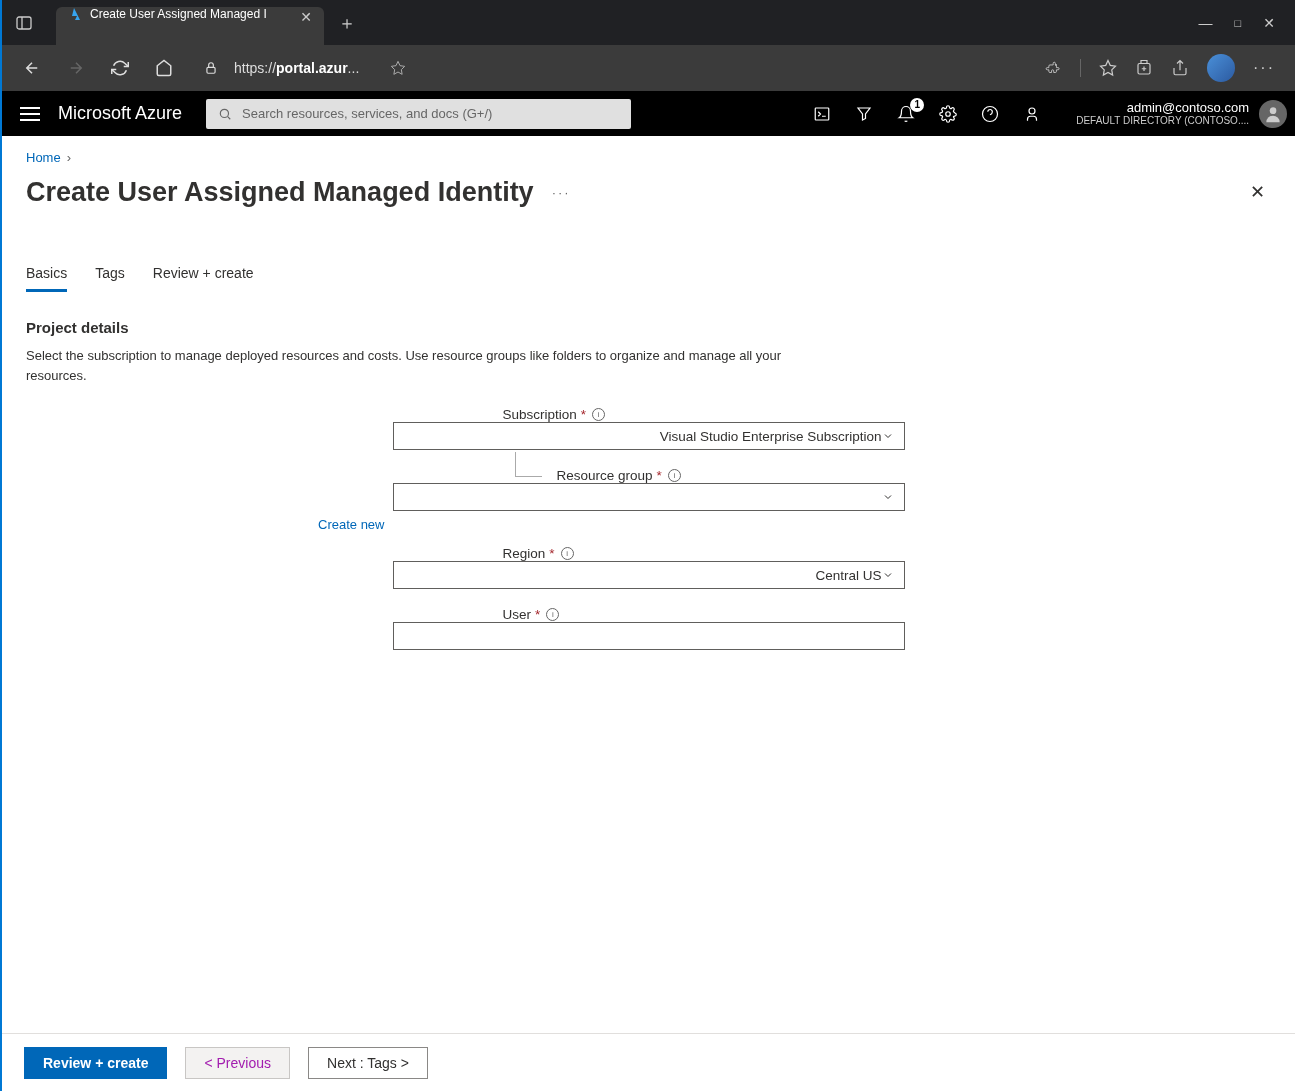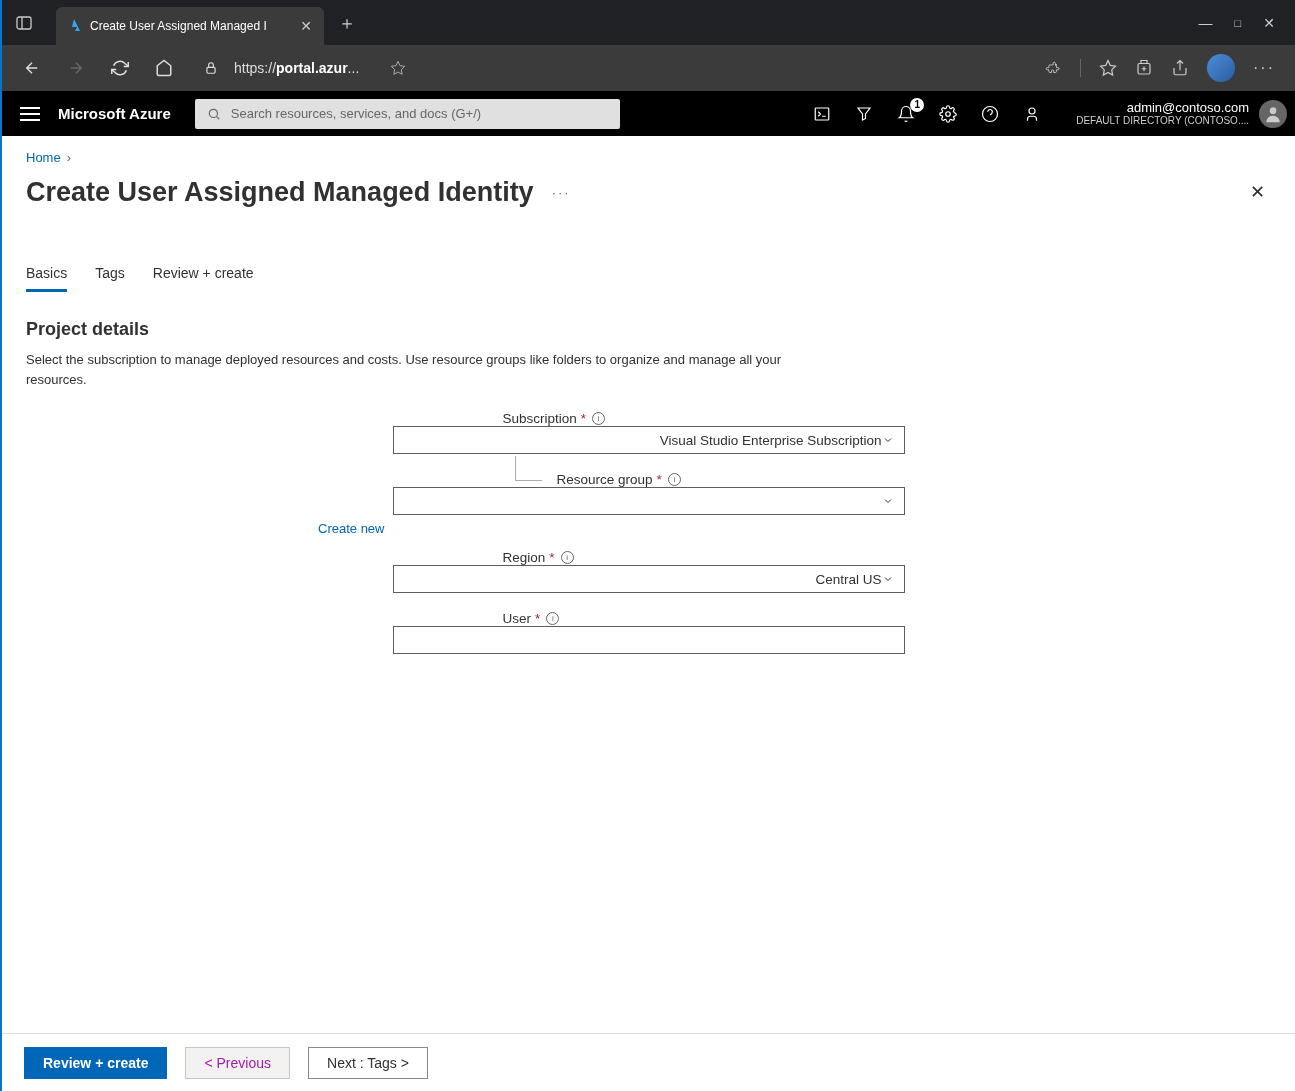--- a/index.html
+++ b/index.html
@@ -1,21 +1,21 @@
 <!DOCTYPE html>
 <html><head>
   <meta charset="utf-8">
   <style>
     * { margin: 0; padding: 0; box-sizing: border-box; font-family: "Segoe UI", -apple-system, sans-serif; }
     body { width: 1295px; height: 1091px; overflow: hidden; background: #fff; display: flex; flex-direction: column; border-left: 2px solid #0078d4; }
 
     
     .browser-titlebar { height: 45px; background: #202124; display: flex; align-items: center; padding-left: 8px; }
     .titlebar-icon { width: 28px; height: 28px; display: flex; align-items: center; justify-content: center; color: #ccc; margin-right: 18px; }
-    .tab { background: #3b3b3b; height: 38px; border-radius: 6px 6px 0 0; display: flex; align-items: center; padding: 0 10px; gap: 8px; min-width: 268px; margin-top: 7px; }
+    .tab { background: #3b3b3b; height: 38px; border-radius: 6px 6px 0 0; display: flex; align-items: flex-start; padding: 0 10px; gap: 8px; min-width: 268px; margin-top: 7px; }
     .tab-favicon { width: 16px; height: 16px; }
     .tab-title { color: #fff; font-size: 12px; flex: 1; white-space: nowrap; overflow: hidden; }
     .tab-close { color: #ccc; font-size: 14px; padding: 2px; }
     .new-tab { color: #ccc; margin-left: 14px; font-size: 18px; }
     .window-controls { margin-left: auto; display: flex; gap: 22px; padding-right: 20px; color: #ccc; align-items: center; }
     .window-controls span { font-size: 14px; }
 
     .browser-toolbar { height: 46px; background: #3b3b3b; display: flex; align-items: center; padding: 0 12px; gap: 8px; }
     .nav-btn { width: 36px; height: 36px; display: flex; align-items: center; justify-content: center; color: #bbb; border-radius: 4px; }
     .nav-btn.disabled { color: #666; }
@@ -23,21 +23,21 @@
     .url-text { color: #ddd; font-size: 14px; }
     .url-text .bold { color: #fff; font-weight: 600; }
     .toolbar-right { margin-left: auto; display: flex; align-items: center; gap: 18px; color: #ccc; padding-right: 8px; }
     .toolbar-right .sep { width: 1px; height: 18px; background: #666; }
     .profile-pic { width: 28px; height: 28px; border-radius: 50%; background: linear-gradient(135deg,#4a90d9,#2c5aa0); }
 
     
     .portal-header { height: 45px; background: #000; display: flex; align-items: center; padding: 0 0 0 18px; gap: 18px; color: #fff; }
     .hamburger { width: 20px; display: flex; flex-direction: column; gap: 4px; }
     .hamburger span { height: 2px; background: #fff; }
-    .brand { font-size: 15px; font-weight: 700; }
+    .brand { font-size: 18px; font-weight: 400; }
     .search-box { flex: 0 0 425px; height: 30px; background: #e0e0e0; border-radius: 2px; display: flex; align-items: center; padding: 0 12px; gap: 10px; color: #666; font-size: 13px; margin-left: 6px; }
     .header-icons { margin-left: auto; display: flex; align-items: center; gap: 22px; padding-right: 0; }
     .header-icon { width: 20px; height: 20px; position: relative; display: flex; align-items: center; justify-content: center; }
     .badge { position: absolute; top: -6px; right: -8px; background: #fff; color: #000; font-size: 10px; border-radius: 50%; width: 14px; height: 14px; display: flex; align-items: center; justify-content: center; font-weight: 600; }
     .user-block { display: flex; align-items: center; gap: 10px; padding: 0 8px 0 12px; }
     .user-text { text-align: right; font-size: 11px; line-height: 1.2; }
     .user-email { font-size: 13px; }
     .user-dir { color: #ccc; font-size: 10px; }
     .user-avatar { width: 28px; height: 28px; border-radius: 50%; background: #666; display: flex; align-items: center; justify-content: center; }
 
@@ -47,21 +47,21 @@
     .breadcrumb .chev { color: #666; }
     .page-heading { display: flex; align-items: center; justify-content: space-between; margin-top: 10px; }
     .page-title { font-size: 27px; font-weight: 600; color: #323130; }
     .title-more { color: #666; margin-left: 18px; letter-spacing: 2px; font-size: 13px; }
     .close-x { font-size: 18px; color: #323130; padding: 6px; }
 
     .tabs { display: flex; gap: 28px; margin-top: 56px; border-bottom: 1px solid transparent; }
     .tab-item { font-size: 14px; padding-bottom: 8px; color: #323130; cursor: pointer; }
     .tab-item.active { border-bottom: 3px solid #0067b8; font-weight: 400; }
 
-    .section-title { font-size: 18px; font-weight: 600; margin-top: 26px; color: #323130; }
+    .section-title { font-size: 15px; font-weight: 600; margin-top: 26px; color: #323130; }
     .section-desc { font-size: 13px; color: #323130; margin-top: 10px; max-width: 760px; line-height: 1.5; }
 
     .form-row { display: flex; align-items: center; margin-top: 22px; flex-direction: column; }
     .form-row.indent .form-label { padding-left: 54px; position: relative; }
     .form-row.indent .form-label::before { content: ""; position: absolute; left: 12px; top: -16px; width: 26px; height: 24px; border-left: 1px solid #aaa; border-bottom: 1px solid #aaa; }
     .form-label { width: 292px; font-size: 13.5px; color: #323130; display: flex; align-items: center; gap: 4px; }
     .req { color: #a4262c; }
     .info-icon { width: 13px; height: 13px; border: 1px solid #666; border-radius: 50%; display: inline-flex; align-items: center; justify-content: center; font-size: 8px; color: #666; margin-left: 2px; }
     .form-control { width: 512px; height: 28px; border: 1px solid #605e5c; background: #fff; display: flex; align-items: center; padding: 0 10px; font-size: 13.5px; color: #323130; justify-content: flex-end; }
     .form-control .chev-down { color: #323130; }

